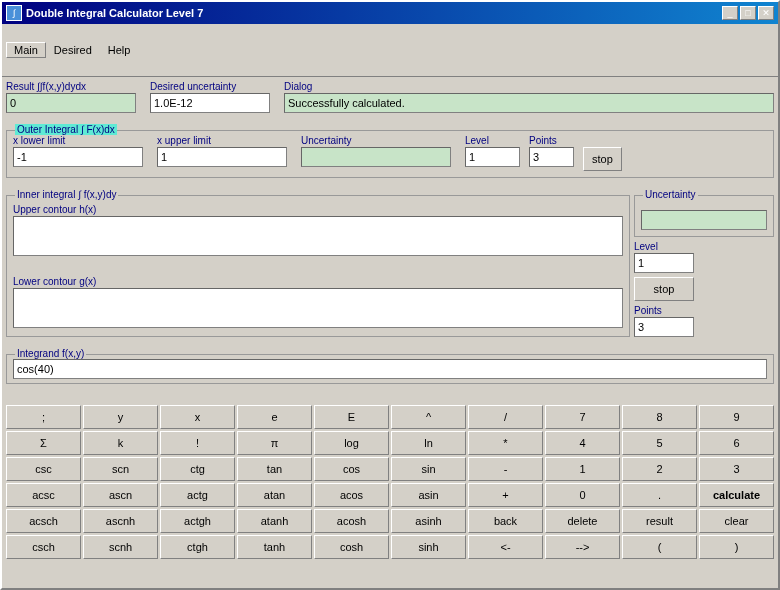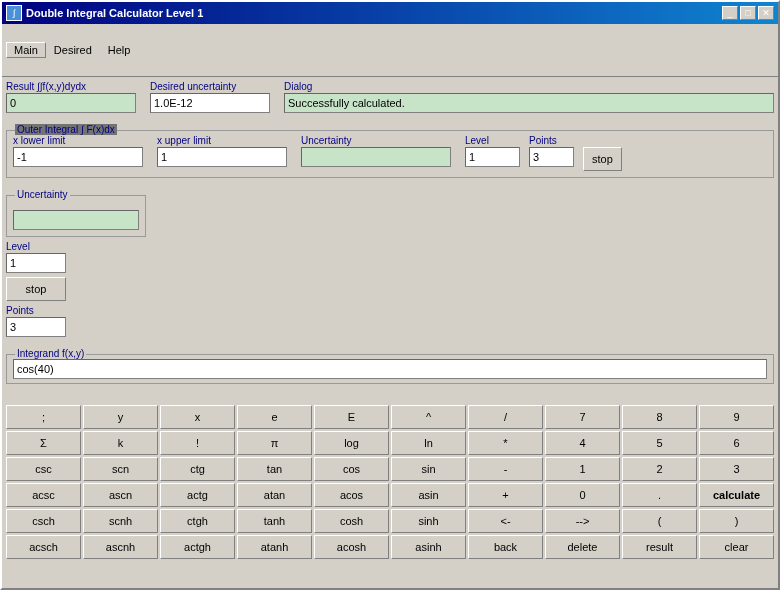--- a/index.html
+++ b/index.html
@@ -133,21 +133,21 @@
     }
     .outer-section {
       border: 1px solid #999;
       padding: 4px 6px 6px;
       position: relative;
       background: #d4d0c8;
     }
     .outer-label {
       position: absolute;
       top: -7px; left: 8px;
-      background: #737373;
+      background: #5eead4;
       font-size: 10px;
       color: #000080;
       padding: 0 2px;
     }
     .inner-section {
       border: 1px solid #999;
       padding: 4px 6px 6px;
       position: relative;
       background: #d4d0c8;
     }
@@ -232,21 +232,21 @@
   </style>
 </head>
 <body>
 
 <div class="window">
 
   <div class="title-bar">
     <div class="title-bar-icon">
       <span>∫</span>
     </div>
-    <span class="title-bar-text">Double Integral Calculator Level 1</span>
+    <span class="title-bar-text">Double Integral Calculator Level 7</span>
     <div class="title-bar-buttons">
       <div class="tb-btn">_</div>
       <div class="tb-btn">□</div>
       <div class="tb-btn">✕</div>
     </div>
   </div>
 
   <div class="menu-bar">
     <div class="menu-item active">Main</div>
     <div class="menu-item">Desired</div>
@@ -294,20 +294,35 @@
           <input class="field-input" style="width: 45px;" value="3">
         </div>
         <div class="field-group" style="margin-top:12px">
           <button class="btn">stop</button>
         </div>
       </div>
     </div>
 
     <div class="main-sections">
 
+      <div class="left-sections">
+        <div class="inner-section" style="flex:1">
+          <span class="inner-label">Inner integral  ∫ f(x,y)dy</span>
+          <div style="margin-top:4px">
+            <div class="field-group">
+              <span class="field-label">Upper contour h(x)</span>
+              <textarea class="textarea-input" style="width: 100%; height: 40px;"></textarea>
+            </div>
+            <div class="field-group" style="margin-top:20px">
+              <span class="field-label">Lower contour g(x)</span>
+              <textarea class="textarea-input" style="width: 100%; height: 40px;"></textarea>
+            </div>
+          </div>
+        </div>
+      </div>
 
       <div class="right-panel">
         <div class="right-sub">
           <span class="right-sub-label">Uncertainty</span>
           <input class="field-input readonly" style="width: 100%;" value="">
         </div>
         <div class="field-group">
           <span class="field-label">Level</span>
           <input class="field-input" style="width: 60px;" value="1">
         </div>
@@ -372,40 +387,40 @@
         <button class="calc-btn">atan</button>
         <button class="calc-btn">acos</button>
         <button class="calc-btn">asin</button>
         <button class="calc-btn">+</button>
         <button class="calc-btn">0</button>
         <button class="calc-btn">.</button>
         <button class="calc-btn calculate">calculate</button>
       </div>
 
       <div class="calc-row">
+        <button class="calc-btn">acsch</button>
+        <button class="calc-btn">ascnh</button>
+        <button class="calc-btn">actgh</button>
+        <button class="calc-btn">atanh</button>
+        <button class="calc-btn">acosh</button>
+        <button class="calc-btn">asinh</button>
+        <button class="calc-btn">back</button>
+        <button class="calc-btn">delete</button>
+        <button class="calc-btn">result</button>
+        <button class="calc-btn">clear</button>
+      </div>
+
+      <div class="calc-row">
         <button class="calc-btn">csch</button>
         <button class="calc-btn">scnh</button>
         <button class="calc-btn">ctgh</button>
         <button class="calc-btn">tanh</button>
         <button class="calc-btn">cosh</button>
         <button class="calc-btn">sinh</button>
         <button class="calc-btn">&lt;-</button>
         <button class="calc-btn">--&gt;</button>
         <button class="calc-btn">(</button>
         <button class="calc-btn">)</button>
       </div>
-
-      <div class="calc-row">
-        <button class="calc-btn">acsch</button>
-        <button class="calc-btn">ascnh</button>
-        <button class="calc-btn">actgh</button>
-        <button class="calc-btn">atanh</button>
-        <button class="calc-btn">acosh</button>
-        <button class="calc-btn">asinh</button>
-        <button class="calc-btn">back</button>
-        <button class="calc-btn">delete</button>
-        <button class="calc-btn">result</button>
-        <button class="calc-btn">clear</button>
-      </div>
     </div>
 
   </div>
 </div>
 
 </body></html>

